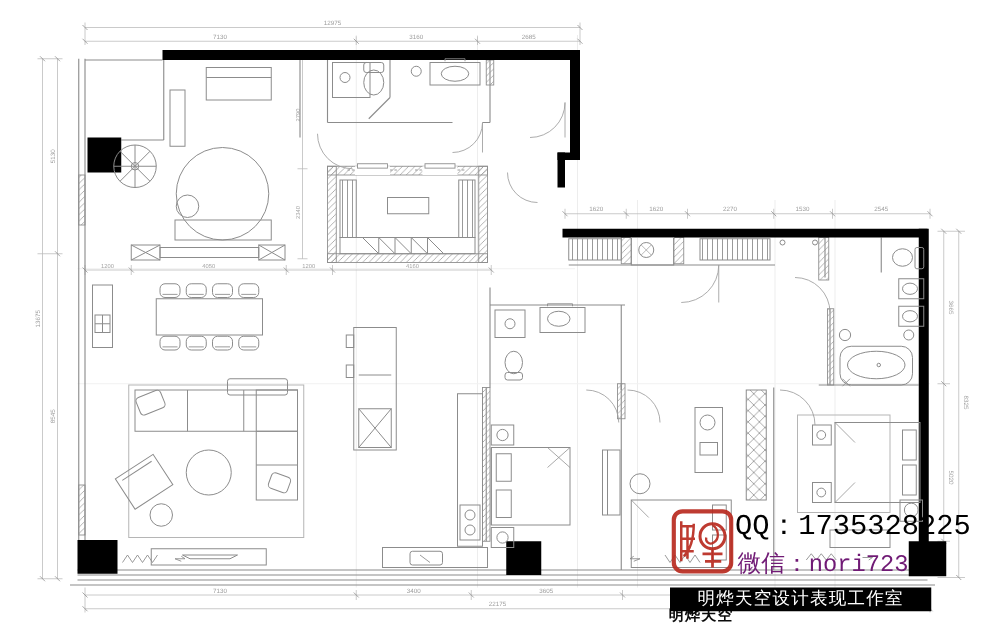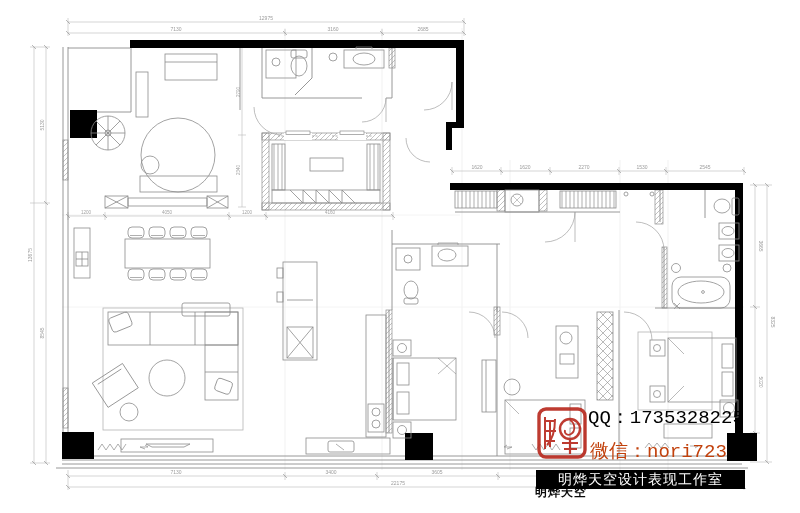--- a/index.html
+++ b/index.html
@@ -4,23 +4,23 @@
 <style>
   html,body{margin:0;padding:0;background:#ffffff;}
   .stage{position:relative;width:800px;height:513px;background:#fff;overflow:hidden;
          font-family:"Liberation Sans",sans-serif;}
   .plan-svg{position:absolute;left:0;top:0;}
   
   .stamp{position:absolute;left:537px;top:407px;width:50px;height:53px;opacity:.92;}
   .brand{position:absolute;left:535px;top:455px;font-family:"Liberation Serif",serif;
          font-weight:bold;font-size:12px;letter-spacing:1px;color:#0a0a0a;white-space:nowrap;margin-top:29px;}
   .qq{position:absolute;left:588px;top:404px;font-family:"Liberation Mono",monospace;
-      font-size:19px;color:#000;white-space:nowrap;}
+      font-size:23px;color:#000;white-space:nowrap;}
   .wx{position:absolute;left:590px;top:438px;font-family:"Liberation Mono",monospace;
-      font-size:19px;color:#c2410c;white-space:nowrap;}
+      font-size:19px;color:#701a75;white-space:nowrap;}
   .banner{position:absolute;left:536px;top:470px;width:209px;height:19px;background:#000;
           color:#fff;font-size:14px;line-height:19px;text-align:center;letter-spacing:1px;
           font-family:"Liberation Serif",serif;white-space:nowrap;}
   svg text.dim{font-family:"Liberation Sans",sans-serif;font-size:5px;fill:#9c9c9c;}
   svg text.dimb{font-family:"Liberation Sans",sans-serif;font-size:4.6px;fill:#a4a4a4;}
 </style>
 </head>
 <body>
 
 <div class="stage">

